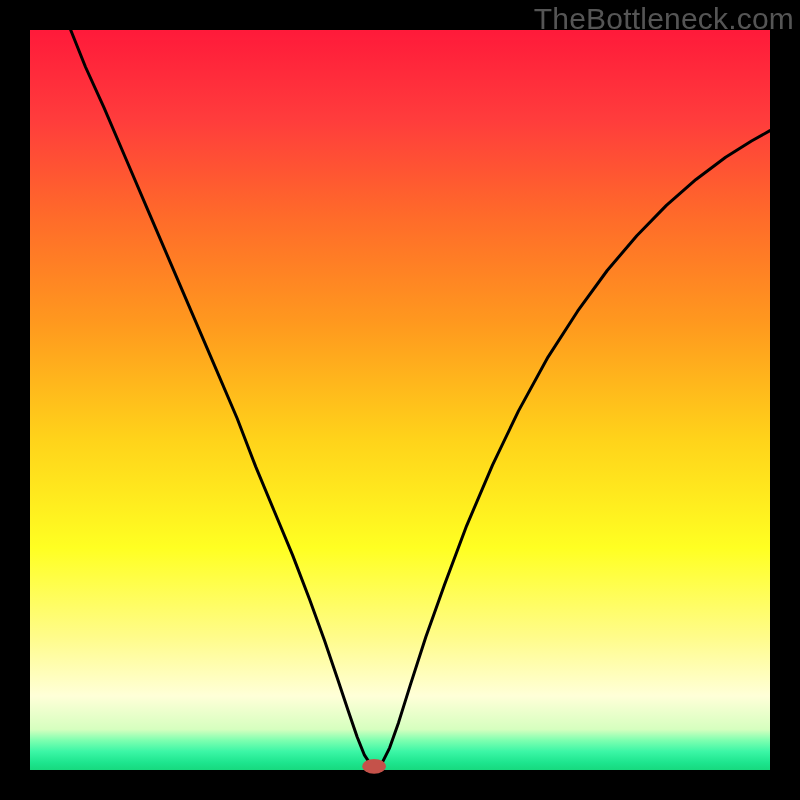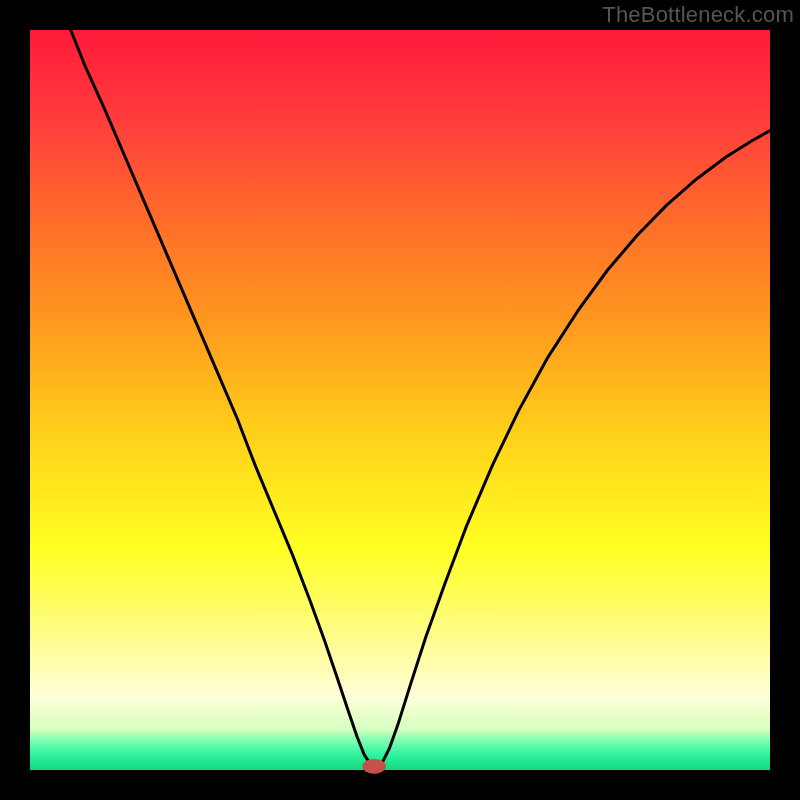--- a/index.html
+++ b/index.html
@@ -15,21 +15,21 @@
     position: relative;
     width: 800px;
     height: 800px;
     background: #000;
   }
   .watermark {
     position: absolute;
     top: 2px;
     right: 6px;
     color: #555;
-    font-size: 22px;
+    font-size: 30px;
     font-weight: 500;
     letter-spacing: 0.2px;
     z-index: 10;
   }
   svg {
     position: absolute;
     top: 0;
     left: 0;
   }
 </style>

